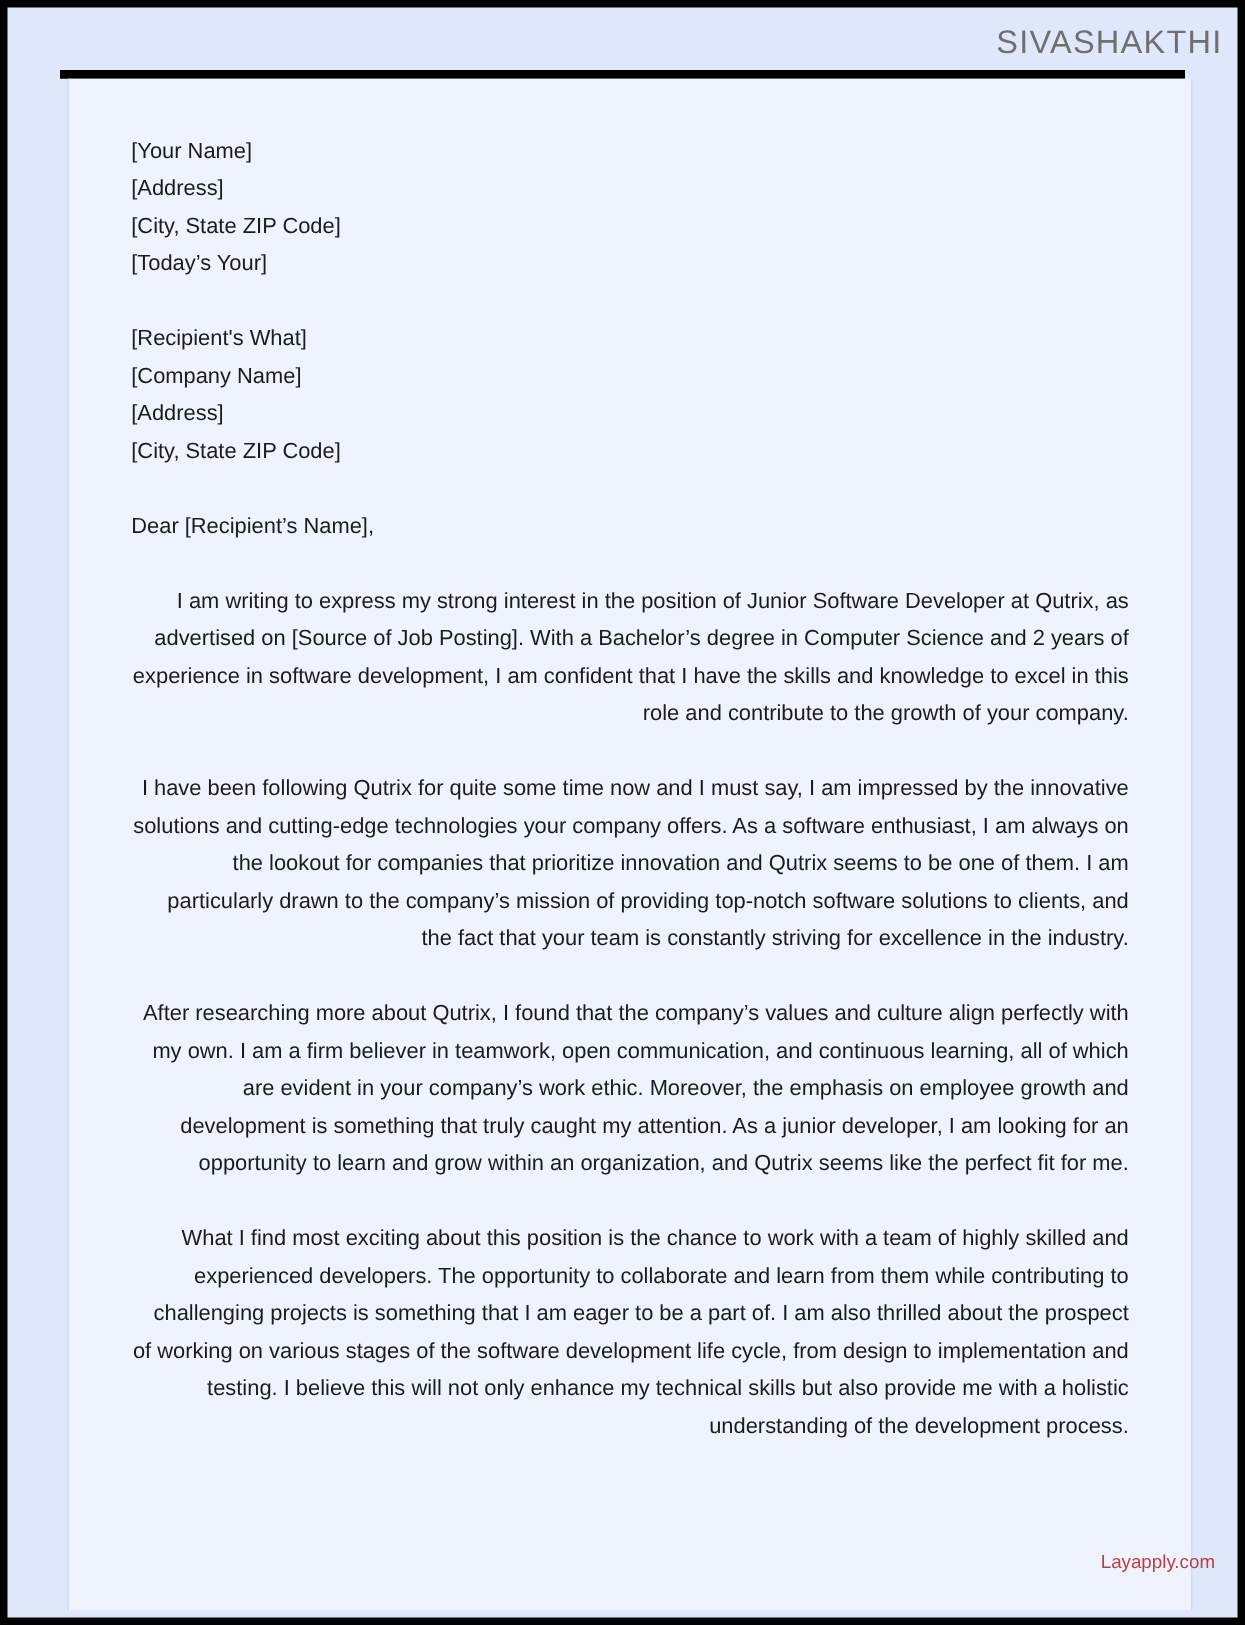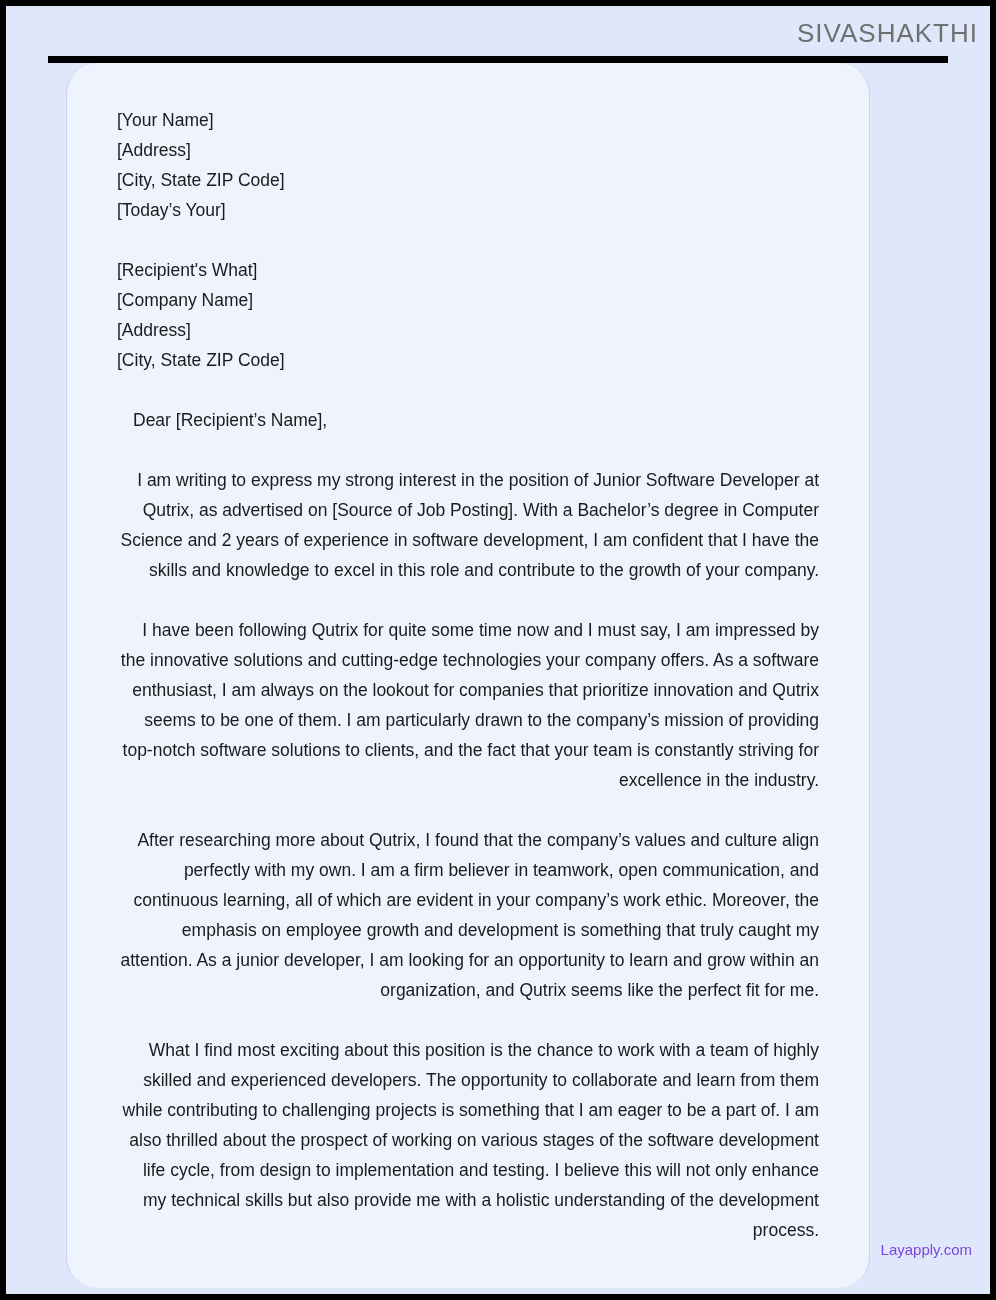--- a/index.html
+++ b/index.html
@@ -46,57 +46,56 @@
     position: absolute;
     top: 50px;
     left: 42px;
     right: 42px;
     height: 7px;
     background: #000000;
   }
   .sheet {
     position: absolute;
     top: 57px;
-    left: 60px;
-    width: 804px;
+    left: 48px;
+    width: 900px;
     bottom: 6px;
     background: #eef3fd;
     border-left: 1px solid #c7d3ea;
     border-right: 1px solid #c7d3ea;
     box-sizing: border-box;
     overflow: hidden;
-    border-radius: 31px;
   }
   .letter {
     padding: 42px 50px 0 50px;
     font-family: "Liberation Sans", sans-serif;
     font-size: 17.5px;
     line-height: 30px;
     color: #1b1b1b;
   }
   .addr-line {
     white-space: pre;
   }
   .block {
     margin: 0 0 30px 0;
   }
   .para {
     margin: 0 0 30px 0;
     text-align: right;
   }
   .salutation {
-    margin: 0 0 30px 16px;
+    margin: 0 0 30px 0;
   }
   .watermark {
     position: absolute;
     right: 18px;
     bottom: 36px;
     font-family: "Liberation Sans", sans-serif;
     font-size: 15px;
-    color: #6d28d9;
+    color: #b91c1c;
     opacity: 0.85;
     pointer-events: none;
   }
 </style>
 </head>
 <body>
 
 <div class="page">
 
   <div class="brand-bar">

